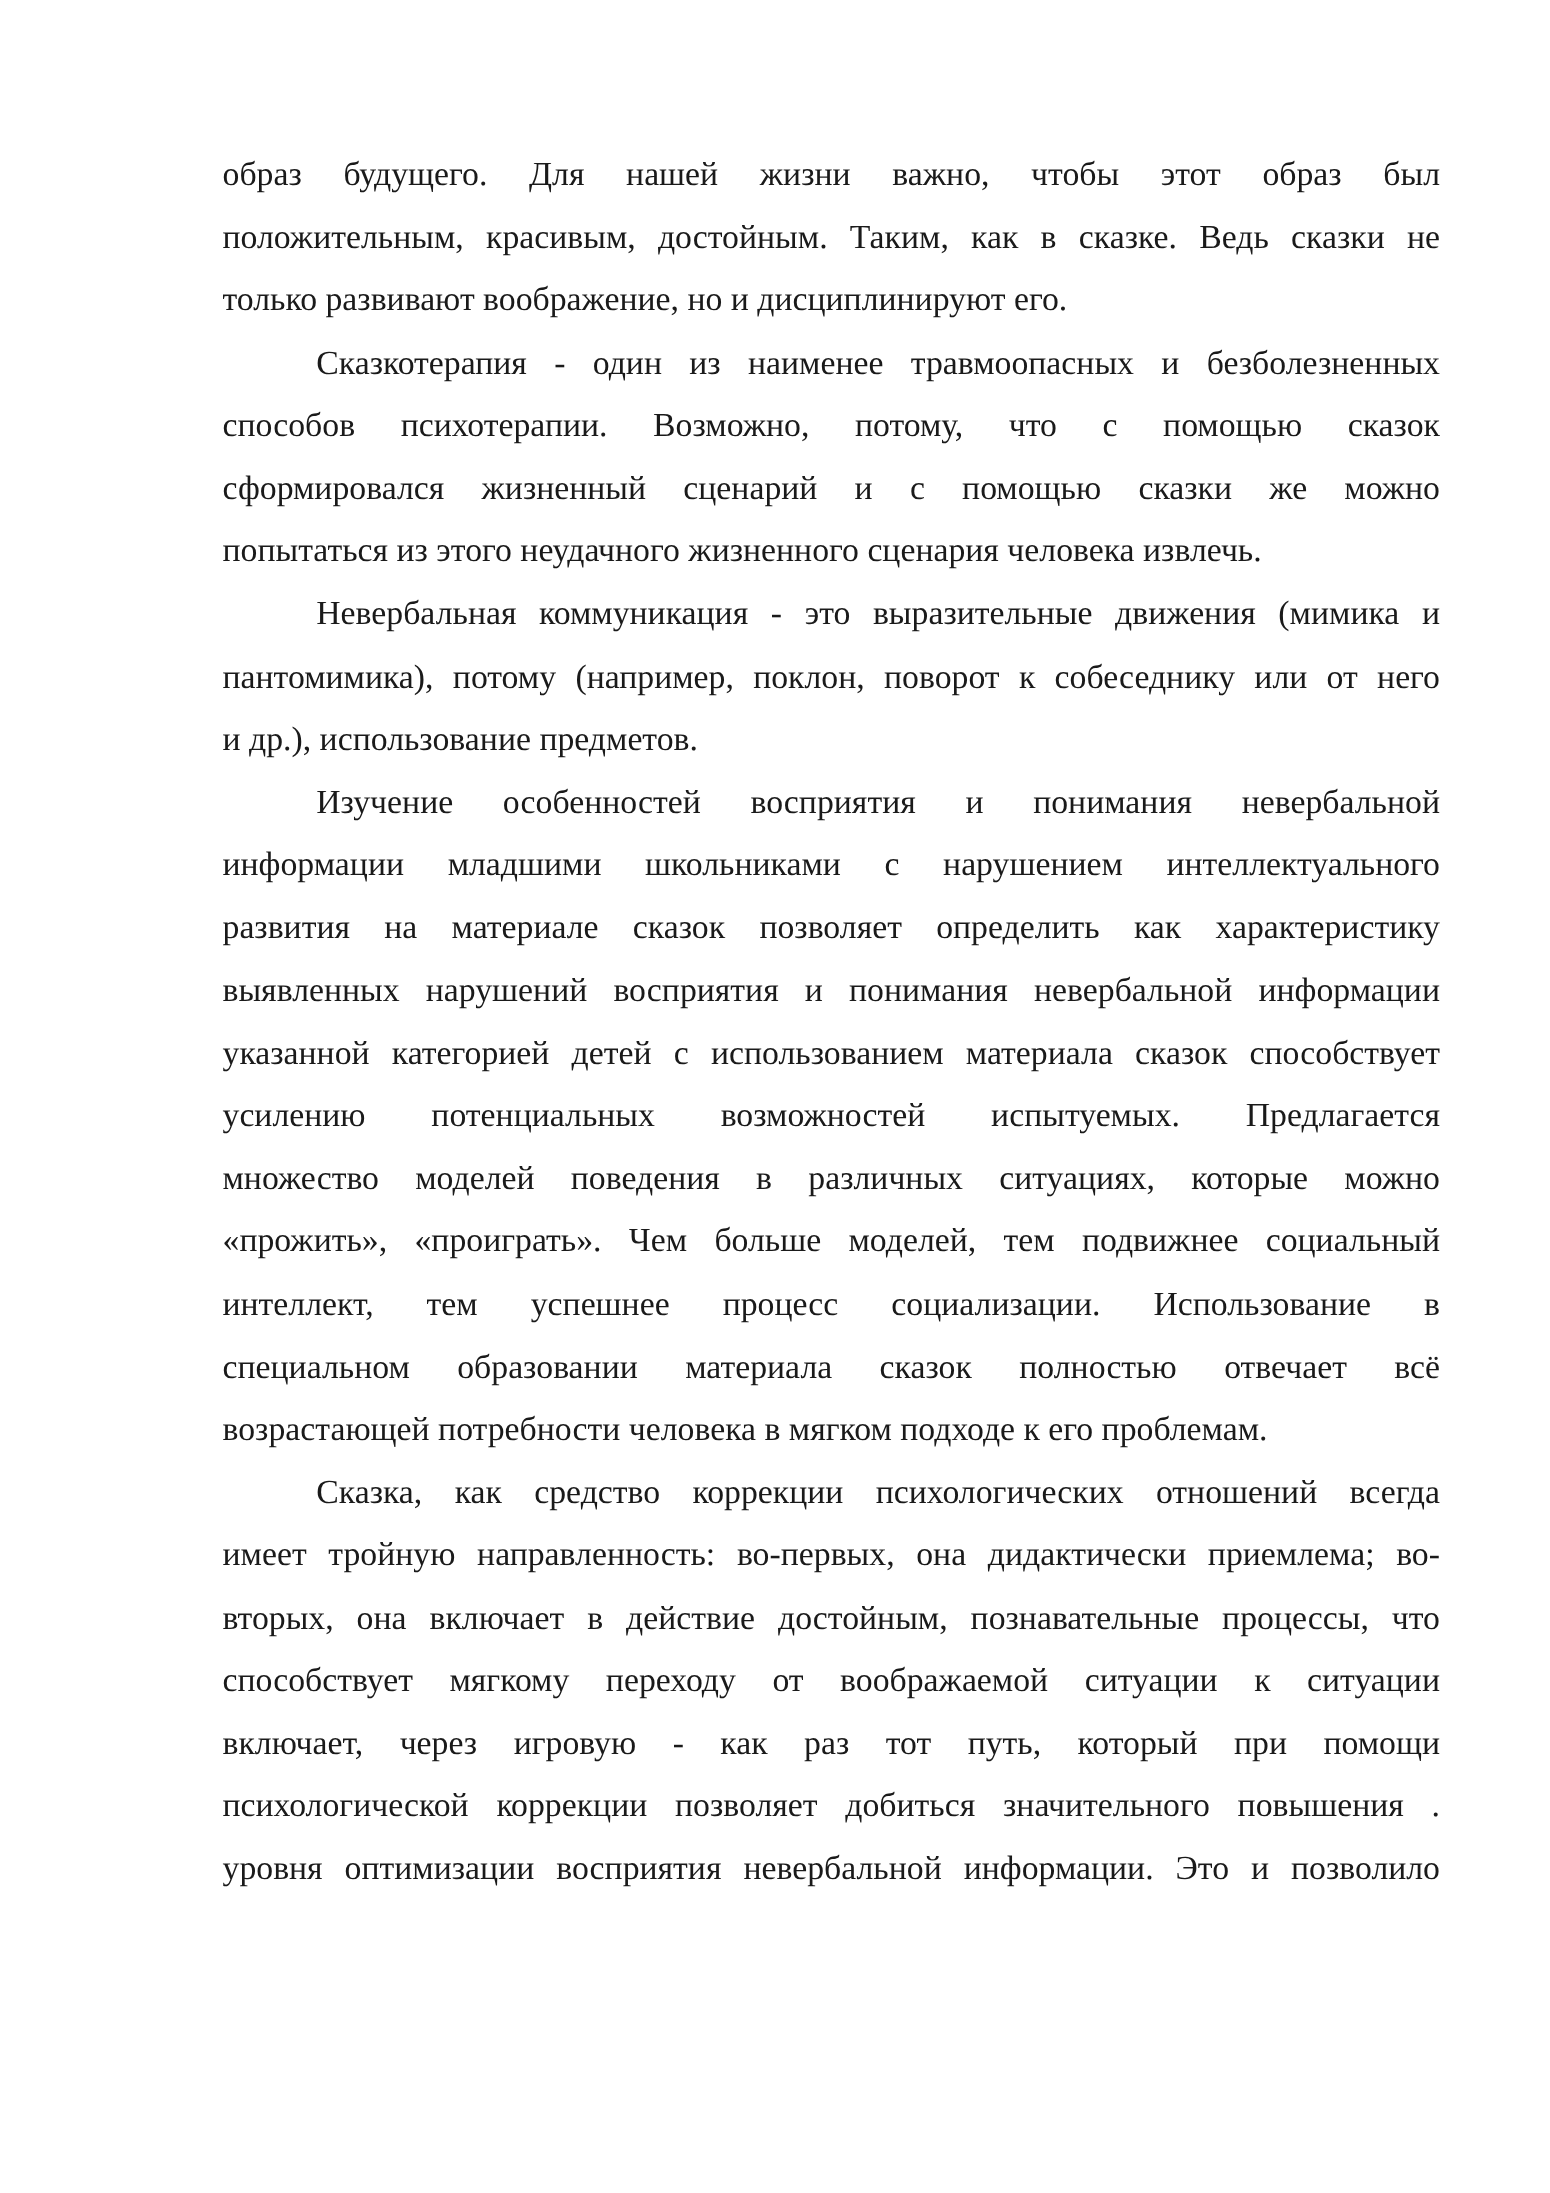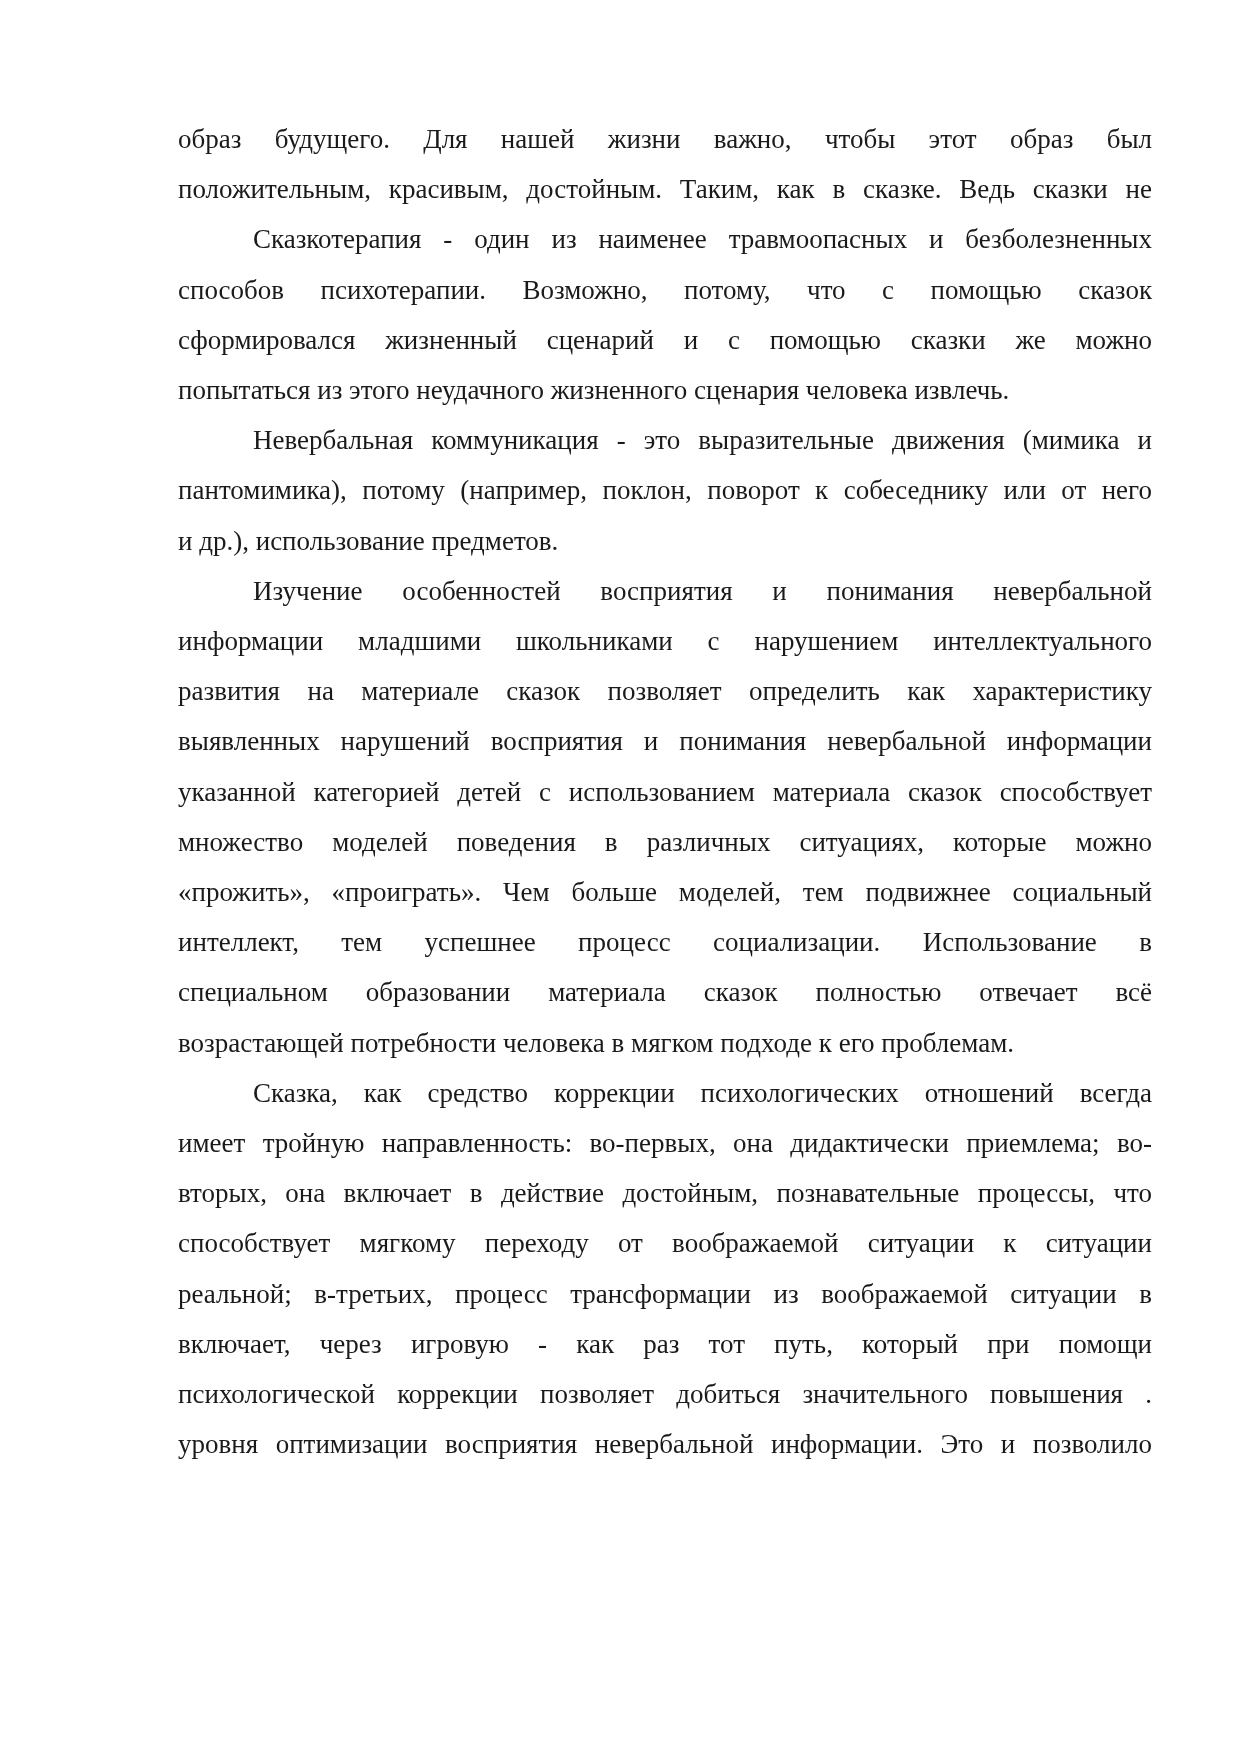--- a/index.html
+++ b/index.html
@@ -28,20 +28,21 @@
     .line.last { text-align-last: left; }
   </style>
 </head>
 <body>
 
 <div class="page">
 
   <p class="para">
     <span class="line">образ будущего. Для нашей жизни важно, чтобы этот образ был</span>
     <span class="line">положительным, красивым, достойным. Таким, как в сказке. Ведь сказки не</span>
+    <span class="line last">только развивают воображение, но и дисциплинируют его.</span>
   </p>
 
   <p class="para">
     <span class="line" style="padding-left:75px">Сказкотерапия - один из наименее травмоопасных и безболезненных</span>
     <span class="line">способов психотерапии. Возможно, потому, что с помощью сказок</span>
     <span class="line">сформировался жизненный сценарий и с помощью сказки же можно</span>
     <span class="line last">попытаться из этого неудачного жизненного сценария человека извлечь.</span>
   </p>
 
   <p class="para">
@@ -49,31 +50,31 @@
     <span class="line">пантомимика), потому (например, поклон, поворот к собеседнику или от него</span>
     <span class="line last">и др.), использование предметов.</span>
   </p>
 
   <p class="para">
     <span class="line" style="padding-left:75px">Изучение особенностей восприятия и понимания невербальной</span>
     <span class="line">информации младшими школьниками с нарушением интеллектуального</span>
     <span class="line">развития на материале сказок позволяет определить как характеристику</span>
     <span class="line">выявленных нарушений восприятия и понимания невербальной информации</span>
     <span class="line">указанной категорией детей с использованием материала сказок способствует</span>
+    <span class="line">усилению потенциальных возможностей испытуемых. Предлагается</span>
     <span class="line">множество моделей поведения в различных ситуациях, которые можно</span>
     <span class="line">«прожить», «проиграть». Чем больше моделей, тем подвижнее социальный</span>
     <span class="line">интеллект, тем успешнее процесс социализации. Использование в</span>
     <span class="line">специальном образовании материала сказок полностью отвечает всё</span>
     <span class="line last">возрастающей потребности человека в мягком подходе к его проблемам.</span>
   </p>
 
   <p class="para">
     <span class="line" style="padding-left:75px">Сказка, как средство коррекции психологических отношений всегда</span>
     <span class="line">имеет тройную направленность: во-первых, она дидактически приемлема; во-</span>
     <span class="line">вторых, она включает в действие достойным, познавательные процессы, что</span>
     <span class="line">способствует мягкому переходу от воображаемой ситуации к ситуации</span>
-    <span class="line">реальной; в-третьих, процесс трансформации из воображаемой ситуации в</span>
     <span class="line">включает, через игровую - как раз тот путь, который при помощи</span>
     <span class="line">психологической коррекции позволяет добиться значительного повышения .</span>
     <span class="line">уровня оптимизации восприятия невербальной информации. Это и позволило</span>
   </p>
 
 </div>
 
 </body></html>

